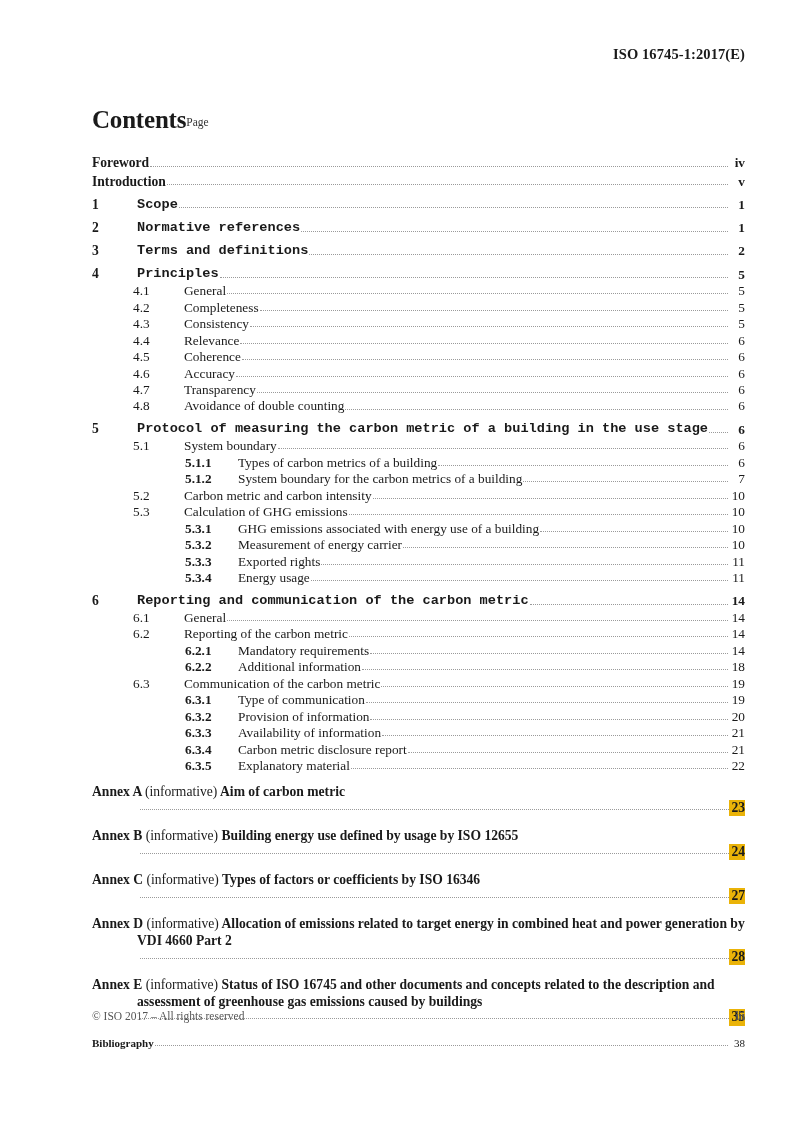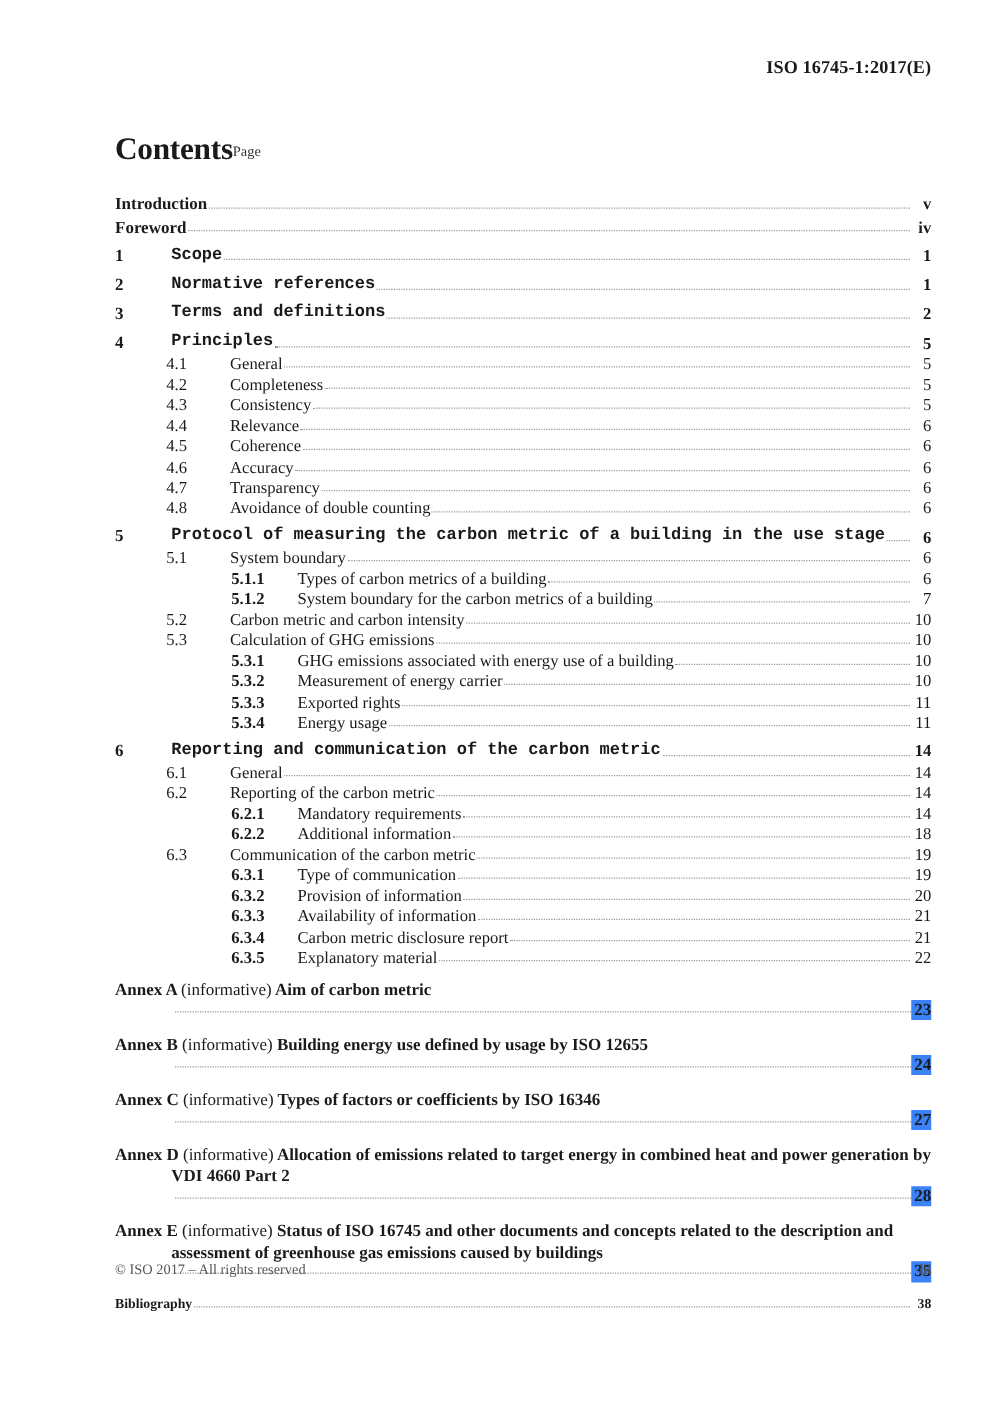--- a/index.html
+++ b/index.html
@@ -141,21 +141,21 @@
   .annex-inner {
     padding-left: 45px;
     text-indent: -45px;
   }
   .annex .kind { font-weight: normal; }
   .annex .annex-pg {
     position: absolute;
     right: 0;
     bottom: 1px;
     font-weight: bold;
-    background: #3b82f6;
+    background: #eab308;
     padding-left: 2px;
   }
 
   .bib {
     position: relative;
     padding-top: 11px;
     font-size: 11px;
   }
 
   
@@ -184,29 +184,29 @@
 
   <div class="title-row">
     <div class="contents-title">Contents</div>
     <div class="page-label">Page</div>
   </div>
 
   <div class="toc">
     <div id="toc-body">
         <div class="toc-entry lvl-front">
           <span class="num"></span>
-          <span class="txt">Introduction</span>
-          <span class="leader"></span>
-          <span class="pg">v</span>
+          <span class="txt">Foreword</span>
+          <span class="leader"></span>
+          <span class="pg">iv</span>
         </div>
         <div class="toc-entry lvl-front">
           <span class="num"></span>
-          <span class="txt">Foreword</span>
-          <span class="leader"></span>
-          <span class="pg">iv</span>
+          <span class="txt">Introduction</span>
+          <span class="leader"></span>
+          <span class="pg">v</span>
         </div>
         <div class="toc-entry lvl-1">
           <span class="num">1</span>
           <span class="txt">Scope</span>
           <span class="leader"></span>
           <span class="pg">1</span>
         </div>
         <div class="toc-entry lvl-1">
           <span class="num">2</span>
           <span class="txt">Normative references</span>
@@ -420,21 +420,21 @@
         <div class="annex">
           <div class="annex-inner"><span>Annex E</span> <span class="kind">(informative)</span> <span>Status of ISO 16745 and other documents and concepts related to the description and assessment of greenhouse gas emissions caused by buildings</span><span style="display: inline-block; width: 100%; position: relative; vertical-align: baseline; height: 0.75em; overflow: hidden;"><span style="position:absolute;left:3px;right:0;bottom:3px;border-bottom:1.6px dotted #9a9a9a;"></span></span></div>
           <span class="annex-pg">35</span>
         </div>
       </div>
     <div id="bib-body">
         <div class="toc-entry bib">
           <span class="num" style="font-weight: bold; width: auto;">Bibliography</span>
           <span class="txt"></span>
           <span class="leader"></span>
-          <span class="pg" style="font-weight: bold;">38</span>
+          <span class="pg" style="font-weight: normal;">38</span>
         </div>
       </div>
   </div>
 
   <div class="footer">
     <div>© ISO 2017 – All rights reserved</div>
     <div class="folio">iii</div>
   </div>
 
 </div>

